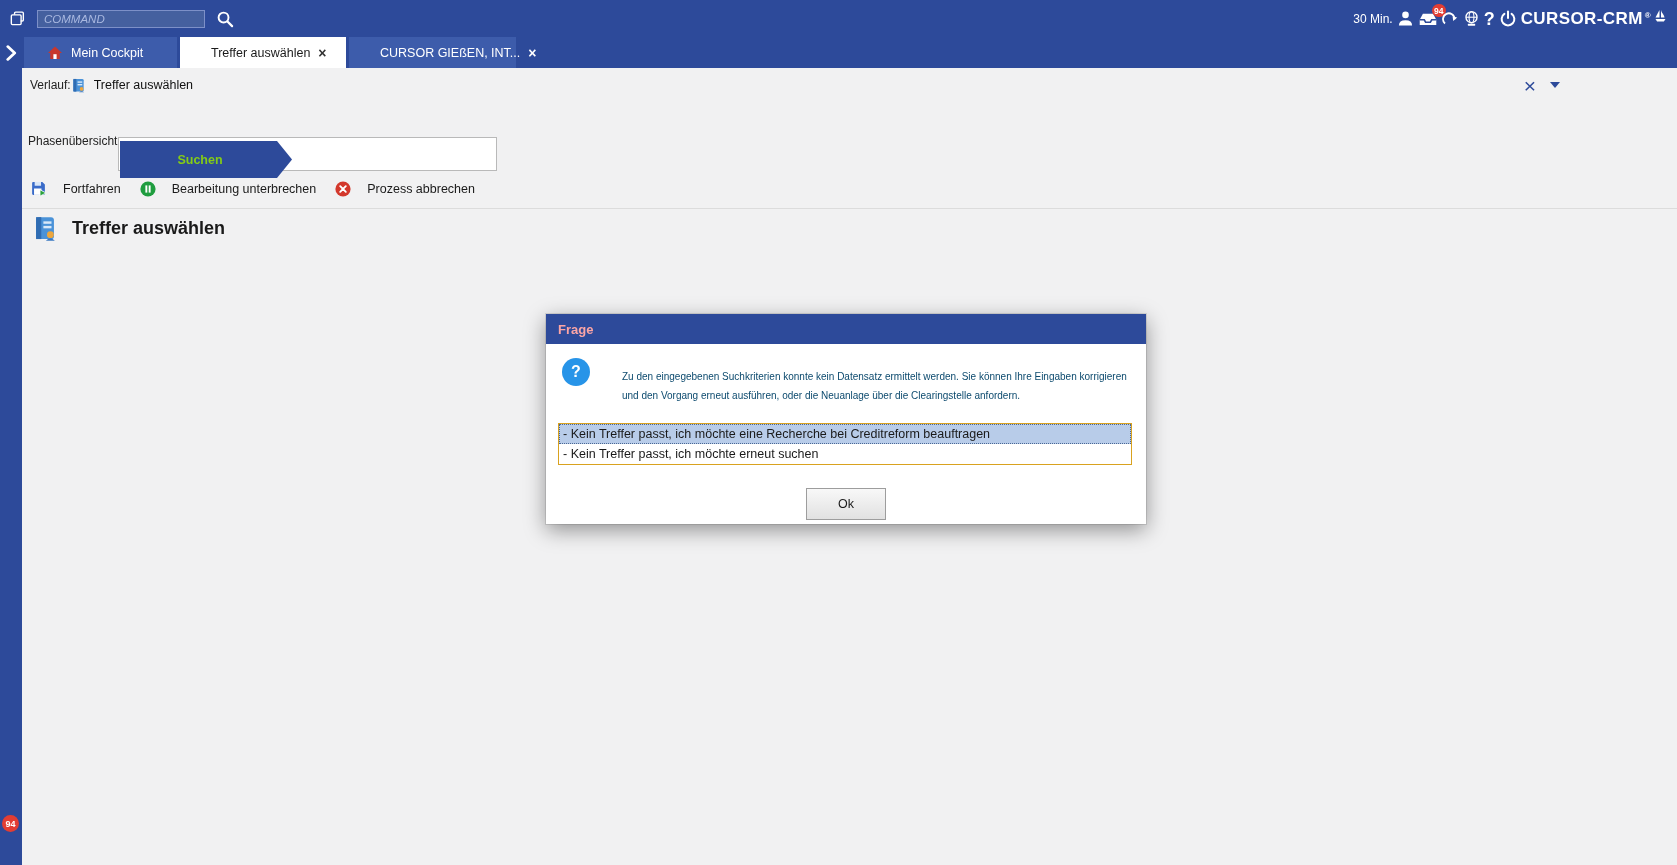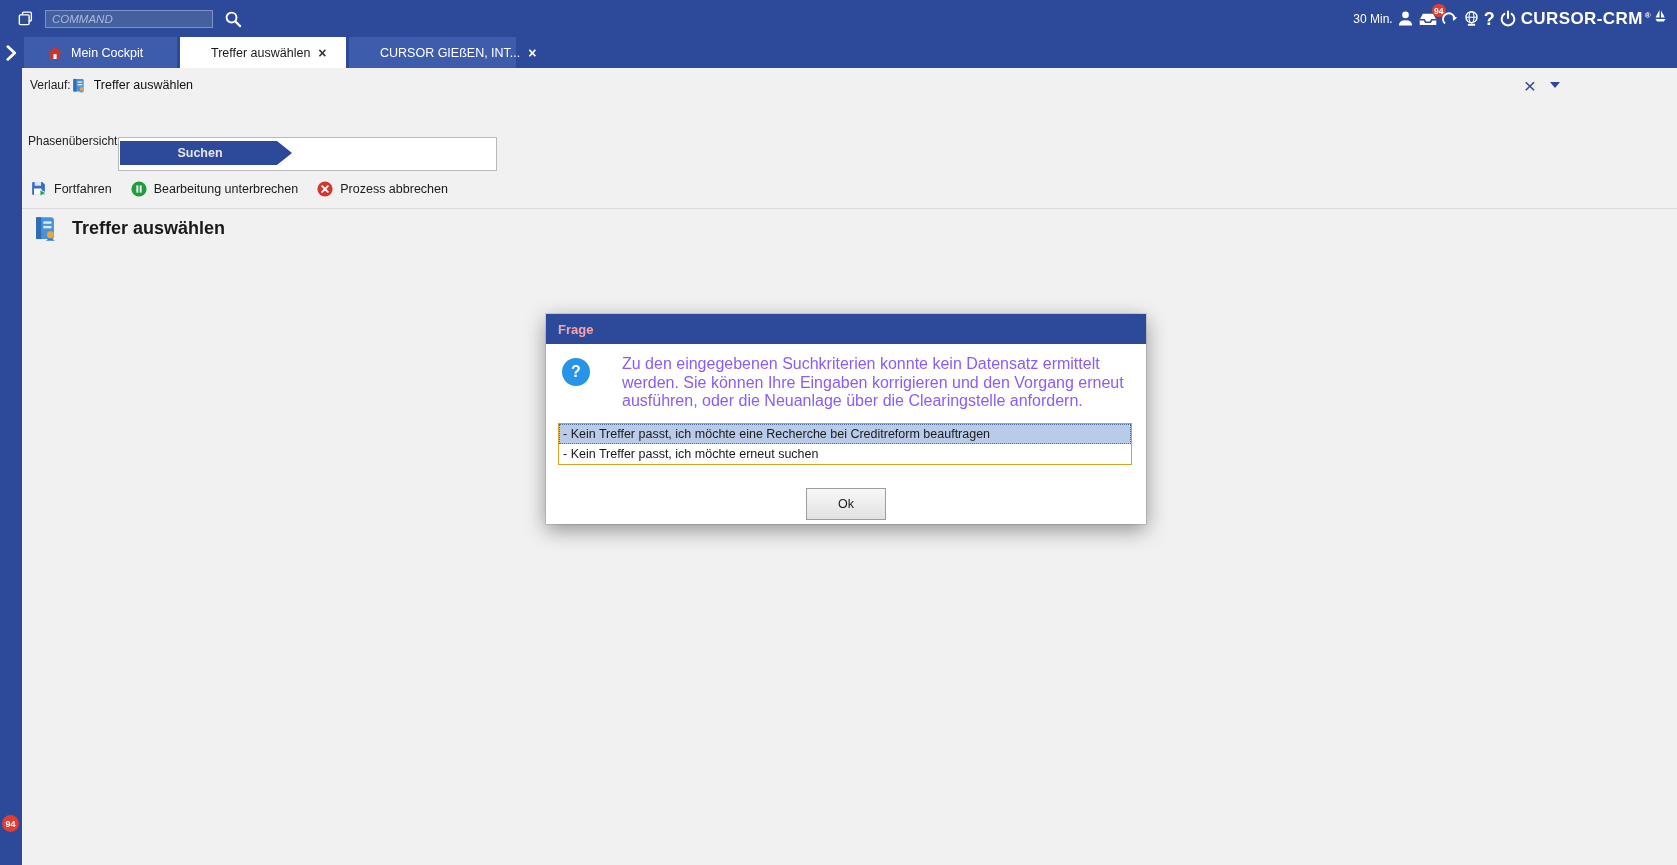--- a/index.html
+++ b/index.html
@@ -7,21 +7,21 @@
   body {
     font-family: "Liberation Sans", sans-serif;
     background: #f1f1f2;
     overflow: hidden;
   }
   .app { position:relative; width:1677px; height:865px; background:#f1f1f2; }
 
   
   .topbar {
     position:absolute; top:0; left:0; right:0; height:37px;
-    background:#2d4a9a; display:flex; align-items:center;padding-left:8px;
+    background:#2d4a9a; display:flex; align-items:center;
   }
   .topbar-left { display:flex; align-items:center; gap:11px; padding-left:9px; }
   .command-input {
     width:168px; height:18px; background:#45609f; border:1px solid #7d90c8;
     color:#eef2fb; font-style:italic; font-size:11.5px; padding:0 6px;
     font-family:"Liberation Sans", sans-serif; outline:none;
   }
   .command-input::placeholder { color:#a9b8e0; font-style:italic; }
   .topbar-right { margin-left:auto; display:flex; align-items:center; gap:4px; padding-right:10px; color:#fff; }
   .timer { font-size:12px; white-space:nowrap; }
@@ -89,32 +89,32 @@
   }
   .phase-inactive {
     width:162px; margin-left:2px; background:#e9e9ea; color:#333; padding-right:4px;
     clip-path: polygon(0 0, calc(100% - 13px) 0, 100% 50%, calc(100% - 13px) 100%, 0 100%, 11px 50%);
   }
   .sub-box {
     position:absolute; left:118px; top:137px; width:379px; height:34px;
     background:#fff; border:1px solid #b9b9b9;
   }
   .sub-arrow {
-    position:absolute; left:1px; top:3px; width:172px; height:24px;
-    background:#2d4a9a; color:#e5e5e5; font-weight:bold; font-size:12.5px;
+    position:absolute; left:1px; top:3px; width:172px; height:37px;
+    background:#2d4a9a; color:#84cc16; font-weight:bold; font-size:12.5px;
     display:flex; align-items:center; justify-content:center; padding-right:12px;
     clip-path: polygon(0 0, calc(100% - 15px) 0, 100% 50%, calc(100% - 15px) 100%, 0 100%);
   }
 
   
   .actions-row {
     position:absolute; left:30px; top:180px; display:flex; gap:19px; align-items:center;
     font-size:12.5px; color:#1a1a1a;
   }
-  .action-btn { display:flex; align-items:center; gap:7px; cursor:default; white-space:nowrap; }
+  .action-btn { display:flex; align-items:center; gap:16px; cursor:default; white-space:nowrap; }
 
   .separator { position:absolute; top:208px; left:22px; right:0; height:1px; background:#dcdcdc; }
 
   
   .page-title-row { position:absolute; left:32px; top:214px; display:flex; align-items:center; gap:14px; }
   .page-title { font-size:18px; font-weight:bold; color:#1a1a1a; }
 
   
   .dialog {
     position:absolute; left:546px; top:314px; width:600px; height:210px; background:#fff;
@@ -124,22 +124,22 @@
     height:30px; background:#2d4a9a; color:#fca5a5; font-weight:bold; font-size:13px;
     display:flex; align-items:center; padding:0 12px;
   }
   .dialog-body { position:relative; height:180px; }
   .q-icon {
     position:absolute; left:16px; top:14px; width:28px; height:28px; border-radius:50%;
     background:#2794e8; color:#fff; font-weight:bold; font-size:16px;
     display:flex; align-items:center; justify-content:center;
   }
   .dialog-msg {
-    position:absolute; left:76px; top:11px; width:512px;
-    font-size:16px; line-height:18.5px; color:#8b5cf6;
+    position:absolute; left:76px; top:24px; width:512px;
+    font-size:10px; line-height:18.5px; color:#0c4a6e;
   }
   .options {
     position:absolute; left:12px; top:79px; width:574px;
     border:1px solid #d9a21f; background:#fff;
   }
   .option { height:20px; display:flex; align-items:center; padding:0 4px; font-size:12.5px; color:#1a1a1a; cursor:default; }
   .option.selected { background:#b8cce9; outline:1px dotted #4a6895; outline-offset:-1px; }
   .ok-btn {
     position:absolute; left:260px; top:144px; width:80px; height:32px;
     background:linear-gradient(#f8f8f8,#e1e1e1); border:1px solid #9d9d9d;

